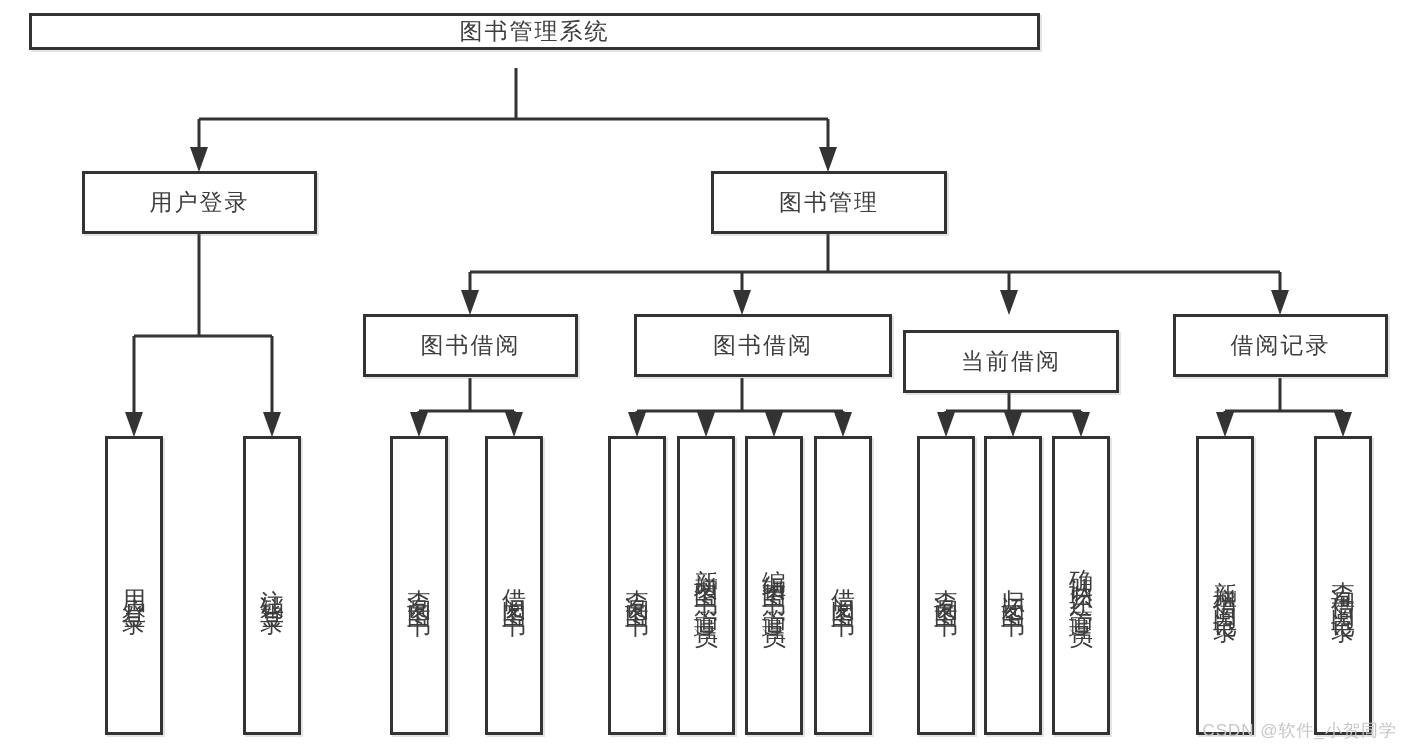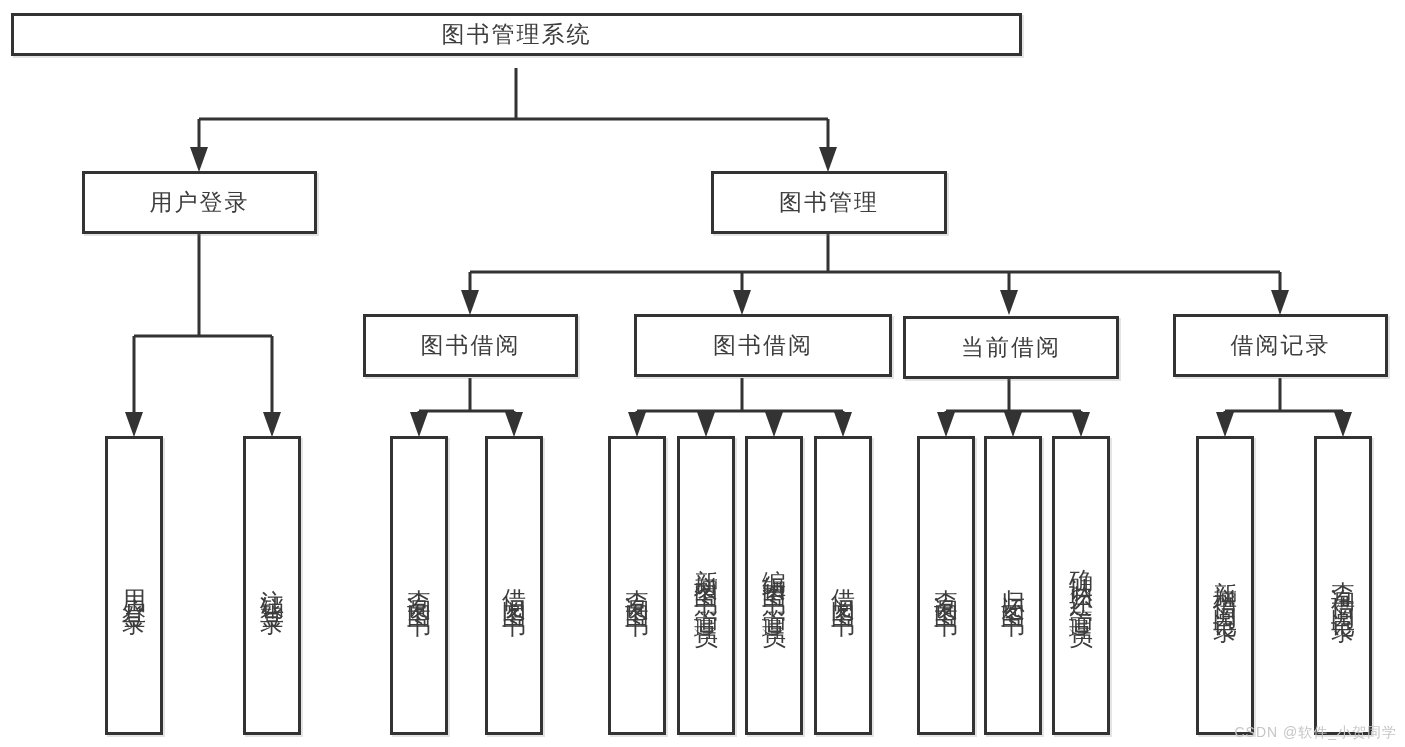--- a/index.html
+++ b/index.html
@@ -41,21 +41,21 @@
     writing-mode:vertical-rl;
     text-orientation:mixed;
     font-size:24px;
     letter-spacing:8px;
     line-height:1;
   }
   .watermark{
     position:absolute;
     right:8px;
     bottom:5px;
-    font-size:14px;
+    font-size:17px;
     color:#c6c6c6;
     letter-spacing:1px;
     white-space:nowrap;
     z-index:5;
   }
 </style>
 </head>
 <body>
 
 <div class="canvas">
@@ -93,28 +93,28 @@
       <polygon points="765,412 783,412 774,437"></polygon>
       <polygon points="834,412 852,412 843,437"></polygon>
       <polygon points="937,412 955,412 946,437"></polygon>
       <polygon points="1004,412 1022,412 1013,437"></polygon>
       <polygon points="1072,412 1090,412 1081,437"></polygon>
       <polygon points="1216,412 1234,412 1225,437"></polygon>
       <polygon points="1334,412 1352,412 1343,437"></polygon>
     </g>
   </svg>
 
-  <div class="box hbox" style="left:11px;top:13px;width:1011px;height:43px;">图书管理系统</div>
+  <div class="box hbox" style="left:29px;top:13px;width:1011px;height:37px;">图书管理系统</div>
 
   <div class="box hbox" style="left:82px;top:171px;width:235px;height:63px;">用户登录</div>
   <div class="box hbox" style="left:711px;top:171px;width:236px;height:63px;">图书管理</div>
 
   <div class="box hbox" style="left:363px;top:314px;width:215px;height:63px;">图书借阅</div>
   <div class="box hbox" style="left:634px;top:314px;width:258px;height:63px;">图书借阅</div>
-  <div class="box hbox" style="left:903px;top:316px;width:216px;height:63px;">当前借阅</div>
+  <div class="box hbox" style="left:903px;top:330px;width:216px;height:63px;">当前借阅</div>
   <div class="box hbox" style="left:1173px;top:314px;width:215px;height:63px;">借阅记录</div>
 
   <div class="box leaf" style="left:105px;top:436px;width:58px;height:299px;">用户登录</div>
   <div class="box leaf" style="left:243px;top:436px;width:58px;height:299px;">注销登录</div>
 
   <div class="box leaf" style="left:390px;top:436px;width:58px;height:299px;">查询图书</div>
   <div class="box leaf" style="left:485px;top:436px;width:58px;height:299px;">借阅图书</div>
 
   <div class="box leaf" style="left:608px;top:436px;width:58px;height:299px;">查询图书</div>
   <div class="box leaf" style="left:677px;top:436px;width:58px;height:299px;">新增图书（管理员）</div>

